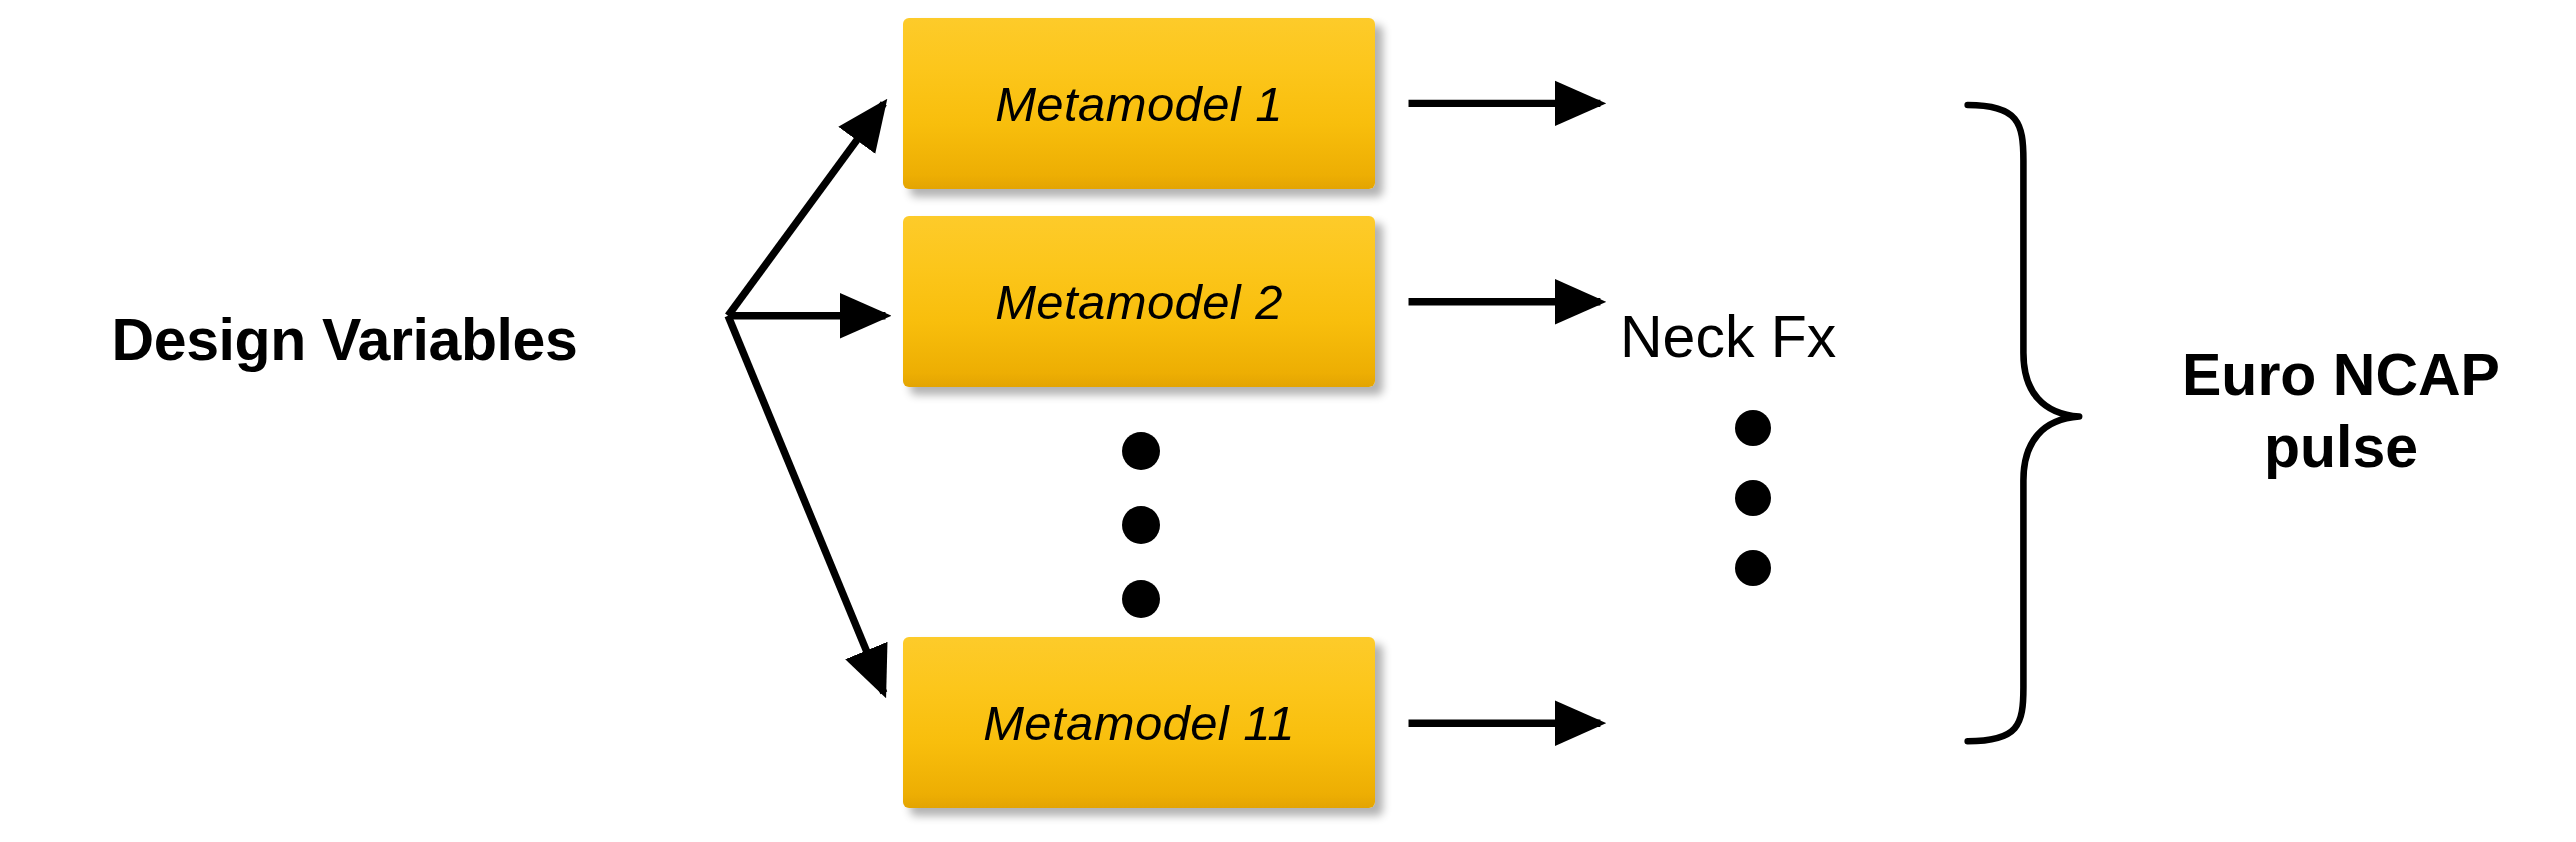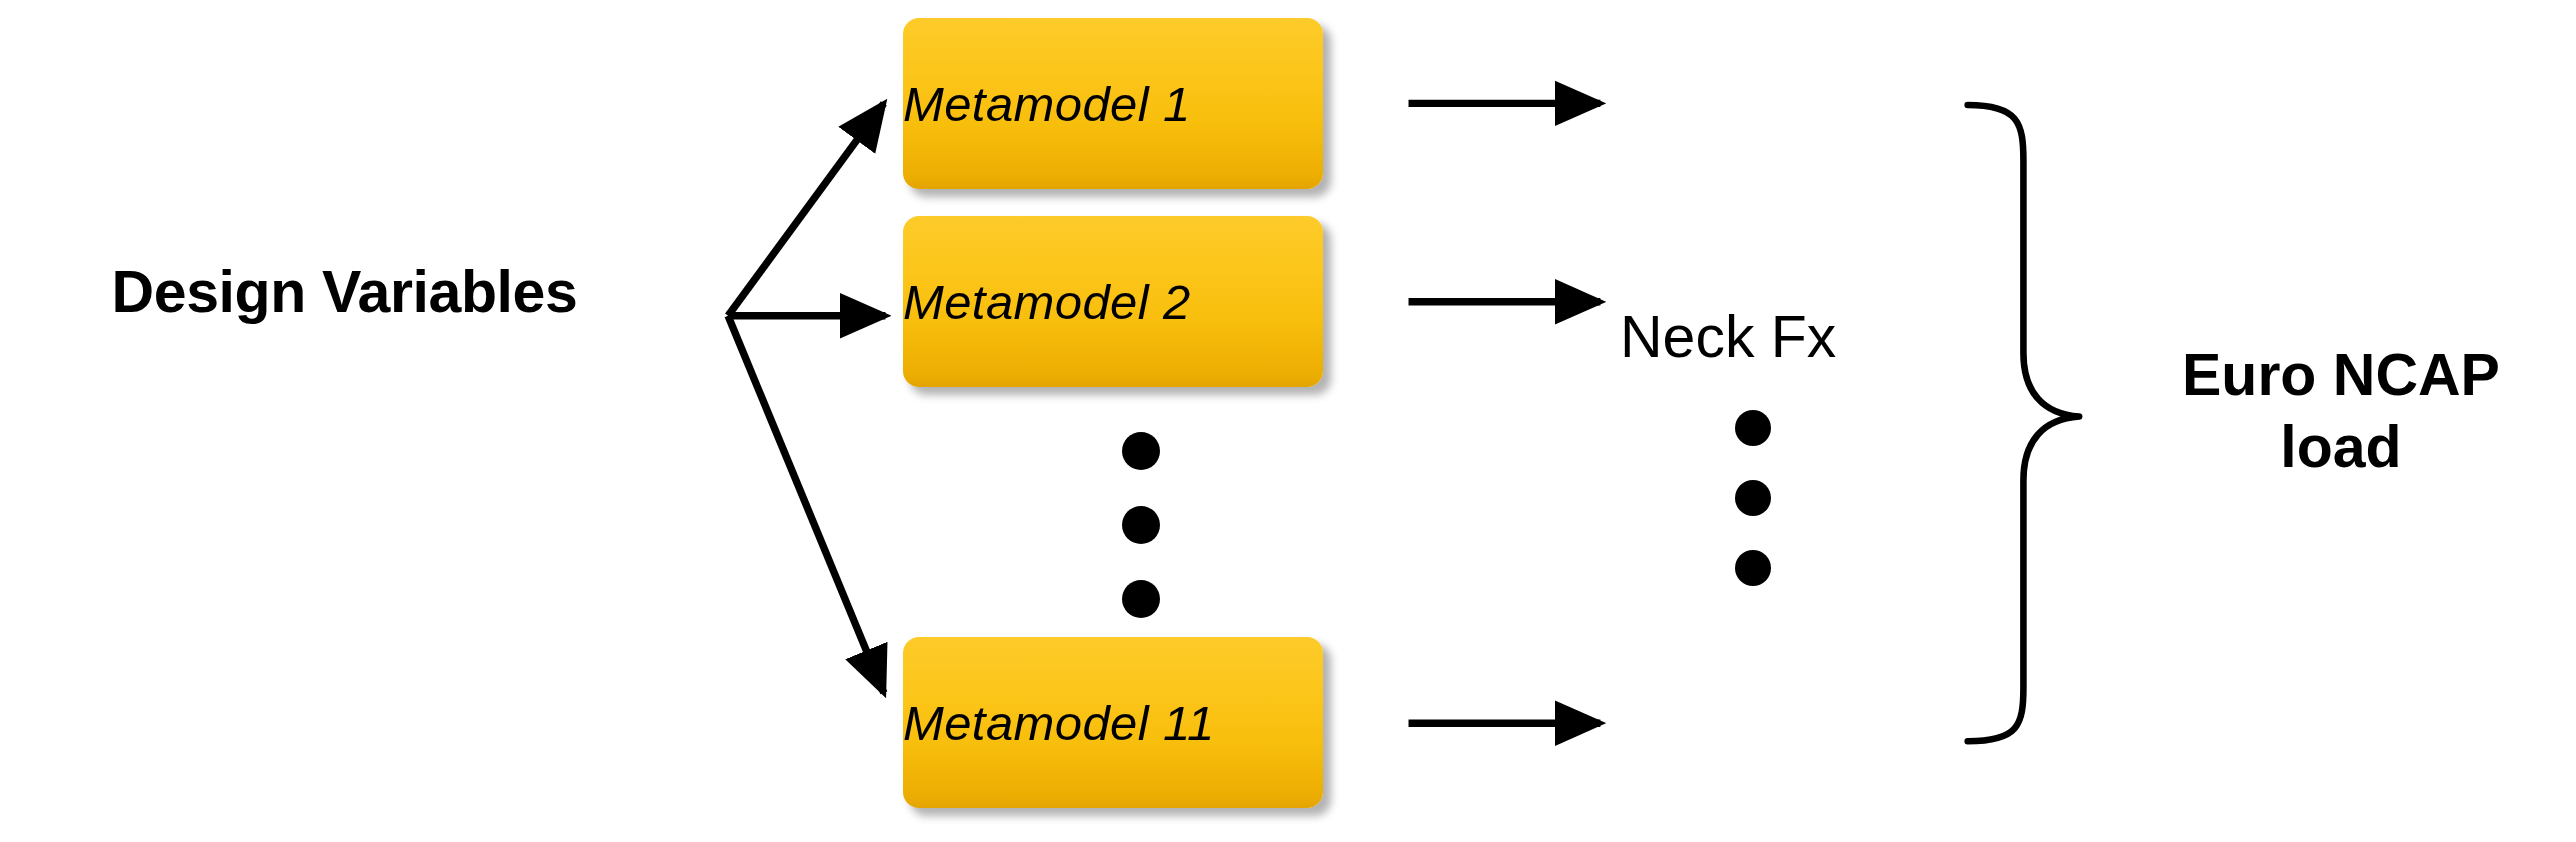--- a/index.html
+++ b/index.html
@@ -25,43 +25,45 @@
     top: 262px;
     width: 689px;
     text-align: center;
   }
   .input-title {
     font-size: 59px;
     font-weight: bold;
     letter-spacing: -0.4px;
     line-height: 1.05;
     white-space: nowrap;
+    margin-top: 48px;
   }
   .input-sub {
     margin-top: 36px;
     font-size: 31px;
     font-weight: bold;
     line-height: 1.25;
   }
 
   
   .mm-box {
     position: absolute;
-    width: 420px;
+    width: 472px;
     height: 171px;
-    border-radius: 16px;
+    border-radius: 6px;
     background: linear-gradient(180deg,
                 #FDCB2A 0%,
                 #FCC61B 30%,
                 #F8BE0C 62%,
                 #EDAE03 92%,
                 #E3A402 100%);
     box-shadow: 7.4px 7.4px 9px rgba(0,0,0,0.30);
     display: flex;
     align-items: center;
+    justify-content: center;
   }
   .mm-label {
     font-size: 49px;
     font-style: italic;
     font-weight: normal;
     color: #000000;
     white-space: nowrap;
     letter-spacing: 0.4px;
   }
   #mm-box-1 { left: 903px; top: 18px; }
@@ -187,17 +189,17 @@
   <div class="out-label" id="out-neck">Neck Fx</div>
 
   <div class="dot-col" id="dots-outputs">
     <div class="dot"></div>
     <div class="dot"></div>
     <div class="dot"></div>
   </div>
 
   <div class="score-block">
     <div class="score-line">Euro NCAP</div>
-    <div class="score-line">load</div>
+    <div class="score-line">pulse</div>
   </div>
 
 </div>
 
 
 </body></html>

